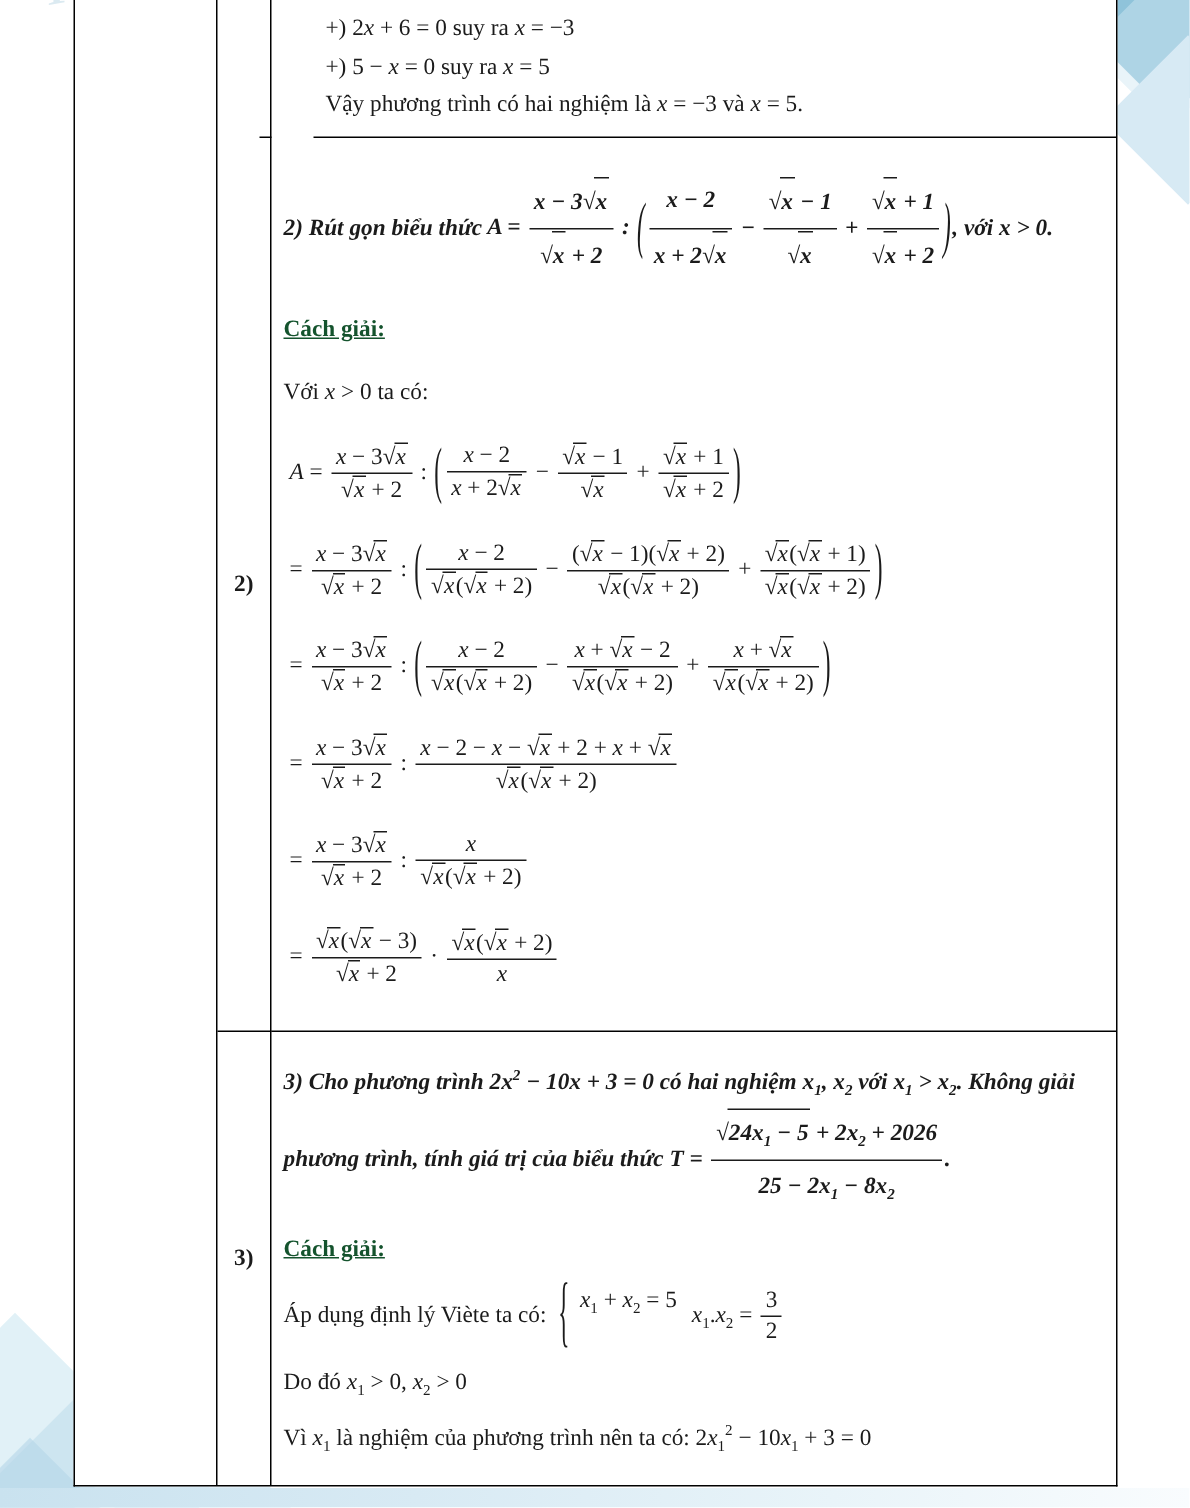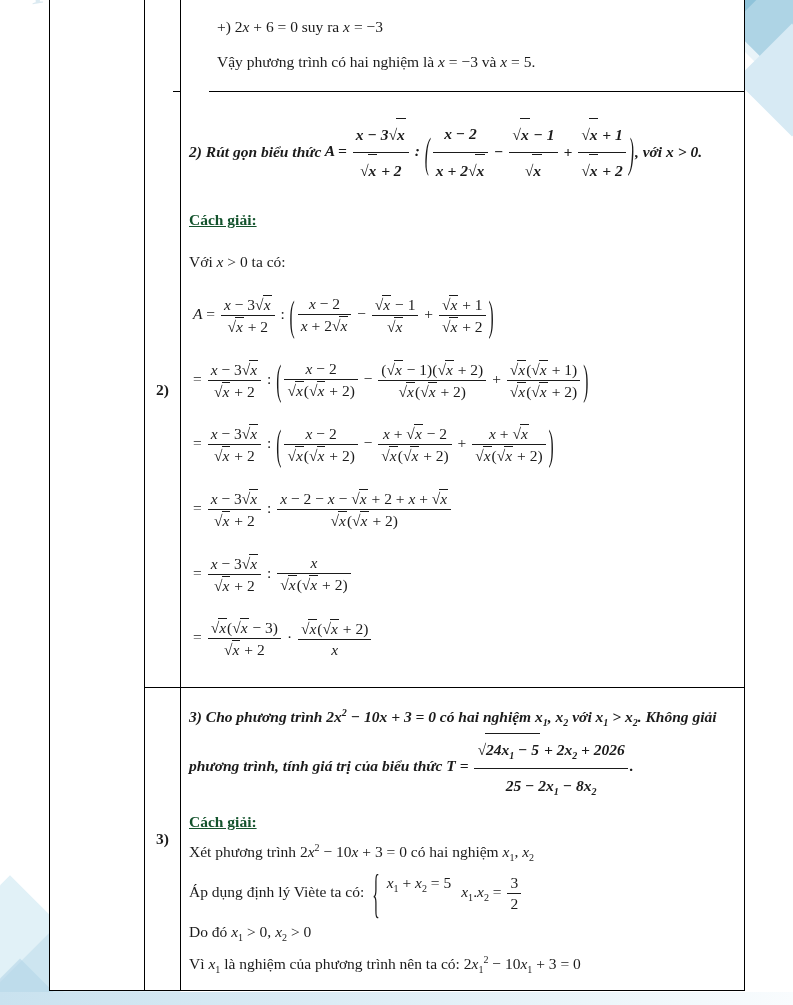--- a/index.html
+++ b/index.html
@@ -87,20 +87,21 @@
 <div class="bottom-band"></div>
 
 <div class="tbl">
   <div class="cell c-left"></div>
 
   <div class="cell c-label r1 rb">
     <span></span>
   </div>
   <div class="cell c-content r1 rb">
       <div class="line normal"><span class="tseg">+) </span><span class="m">2<i class="mvar">x</i> + 6 = 0</span><span class="tseg"> suy ra </span><span class="m"><i class="mvar">x</i> = −3</span></div>
+      <div class="line normal"><span class="tseg">+) </span><span class="m">5 − <i class="mvar">x</i> = 0</span><span class="tseg"> suy ra </span><span class="m"><i class="mvar">x</i> = 5</span></div>
       <div class="line normal"><span class="tseg">Vậy phương trình có hai nghiệm là </span><span class="m"><i class="mvar">x</i> = −3</span><span class="tseg"> và </span><span class="m"><i class="mvar">x</i> = 5</span><span class="tseg">.</span></div>
     </div>
 
   <div class="cell c-label r2 rb">
     <span>2)</span>
   </div>
   <div class="cell c-content r2 rb">
       <div class="line stmt"><span class="tseg">2) Rút gọn biểu thức </span><span class="m"><i class="mvar">A</i> = <span class="mfrac"><span class="num"><i class="mvar">x</i> − 3<span class="msqrt"><span class="sgn">√</span><span class="rad"><i class="mvar">x</i></span></span></span><span class="den"><span class="msqrt"><span class="sgn">√</span><span class="rad"><i class="mvar">x</i></span></span> + 2</span></span> : <span class="mgroup">
             <span class="sparen">(</span>
             <span class="ginner"><span class="mfrac"><span class="num"><i class="mvar">x</i> − 2</span><span class="den"><i class="mvar">x</i> + 2<span class="msqrt"><span class="sgn">√</span><span class="rad"><i class="mvar">x</i></span></span></span></span> − <span class="mfrac"><span class="num"><span class="msqrt"><span class="sgn">√</span><span class="rad"><i class="mvar">x</i></span></span> − 1</span><span class="den"><span class="msqrt"><span class="sgn">√</span><span class="rad"><i class="mvar">x</i></span></span></span></span> + <span class="mfrac"><span class="num"><span class="msqrt"><span class="sgn">√</span><span class="rad"><i class="mvar">x</i></span></span> + 1</span><span class="den"><span class="msqrt"><span class="sgn">√</span><span class="rad"><i class="mvar">x</i></span></span> + 2</span></span></span>
@@ -127,21 +128,20 @@
       <div class="line eq"><span class="m">= <span class="mfrac"><span class="num"><i class="mvar">x</i> − 3<span class="msqrt"><span class="sgn">√</span><span class="rad"><i class="mvar">x</i></span></span></span><span class="den"><span class="msqrt"><span class="sgn">√</span><span class="rad"><i class="mvar">x</i></span></span> + 2</span></span> : <span class="mfrac"><span class="num"><i class="mvar">x</i></span><span class="den"><span class="msqrt"><span class="sgn">√</span><span class="rad"><i class="mvar">x</i></span></span>(<span class="msqrt"><span class="sgn">√</span><span class="rad"><i class="mvar">x</i></span></span> + 2)</span></span></span></div>
       <div class="line eq"><span class="m">= <span class="mfrac"><span class="num"><span class="msqrt"><span class="sgn">√</span><span class="rad"><i class="mvar">x</i></span></span>(<span class="msqrt"><span class="sgn">√</span><span class="rad"><i class="mvar">x</i></span></span> − 3)</span><span class="den"><span class="msqrt"><span class="sgn">√</span><span class="rad"><i class="mvar">x</i></span></span> + 2</span></span> · <span class="mfrac"><span class="num"><span class="msqrt"><span class="sgn">√</span><span class="rad"><i class="mvar">x</i></span></span>(<span class="msqrt"><span class="sgn">√</span><span class="rad"><i class="mvar">x</i></span></span> + 2)</span><span class="den"><i class="mvar">x</i></span></span></span></div>
     </div>
 
   <div class="cell c-label r3">
     <span>3)</span>
   </div>
   <div class="cell c-content r3">
       <div class="line stmt"><span class="tseg">3) Cho phương trình </span><span class="m">2<i class="mvar">x</i><sup class="msup">2</sup> − 10<i class="mvar">x</i> + 3 = 0</span><span class="tseg"> có hai nghiệm </span><span class="m"><i class="mvar">x</i><sub class="msub">1</sub>, <i class="mvar">x</i><sub class="msub">2</sub></span><span class="tseg"> với </span><span class="m"><i class="mvar">x</i><sub class="msub">1</sub> &gt; <i class="mvar">x</i><sub class="msub">2</sub></span><span class="tseg">. Không giải phương trình, tính giá trị của biểu thức </span><span class="m"><i class="mvar">T</i> = <span class="mfrac"><span class="num"><span class="msqrt"><span class="sgn">√</span><span class="rad">24<i class="mvar">x</i><sub class="msub">1</sub> − 5</span></span> + 2<i class="mvar">x</i><sub class="msub">2</sub> + 2026</span><span class="den">25 − 2<i class="mvar">x</i><sub class="msub">1</sub> − 8<i class="mvar">x</i><sub class="msub">2</sub></span></span></span><span class="tseg">.</span></div>
       <div class="line red"><span class="tseg">Cách giải:</span></div>
-      <div class="line normal"><span class="tseg">Xét phương trình </span><span class="m">2<i class="mvar">x</i><sup class="msup">2</sup> − 10<i class="mvar">x</i> + 3 = 0</span><span class="tseg"> có hai nghiệm </span><span class="m"><i class="mvar">x</i><sub class="msub">1</sub>, <i class="mvar">x</i><sub class="msub">2</sub></span></div>
       <div class="line normal"><span class="tseg">Áp dụng định lý Viète ta có: </span><span class="m"><span class="mcases">
             <span class="mbrace">{</span>
             <span class="ccol">
               <span class="cline"><i class="mvar">x</i><sub class="msub">1</sub> + <i class="mvar">x</i><sub class="msub">2</sub> = 5</span>
               <span class="cline"><i class="mvar">x</i><sub class="msub">1</sub>.<i class="mvar">x</i><sub class="msub">2</sub> = <span class="mfrac"><span class="num">3</span><span class="den">2</span></span></span>
             </span>
           </span></span></div>
       <div class="line normal"><span class="tseg">Do đó </span><span class="m"><i class="mvar">x</i><sub class="msub">1</sub> &gt; 0, <i class="mvar">x</i><sub class="msub">2</sub> &gt; 0</span></div>
       <div class="line normal"><span class="tseg">Vì </span><span class="m"><i class="mvar">x</i><sub class="msub">1</sub></span><span class="tseg"> là nghiệm của phương trình nên ta có: </span><span class="m">2<i class="mvar">x</i><sub class="msub">1</sub><sup class="msup">2</sup> − 10<i class="mvar">x</i><sub class="msub">1</sub> + 3 = 0</span></div>
     </div>

